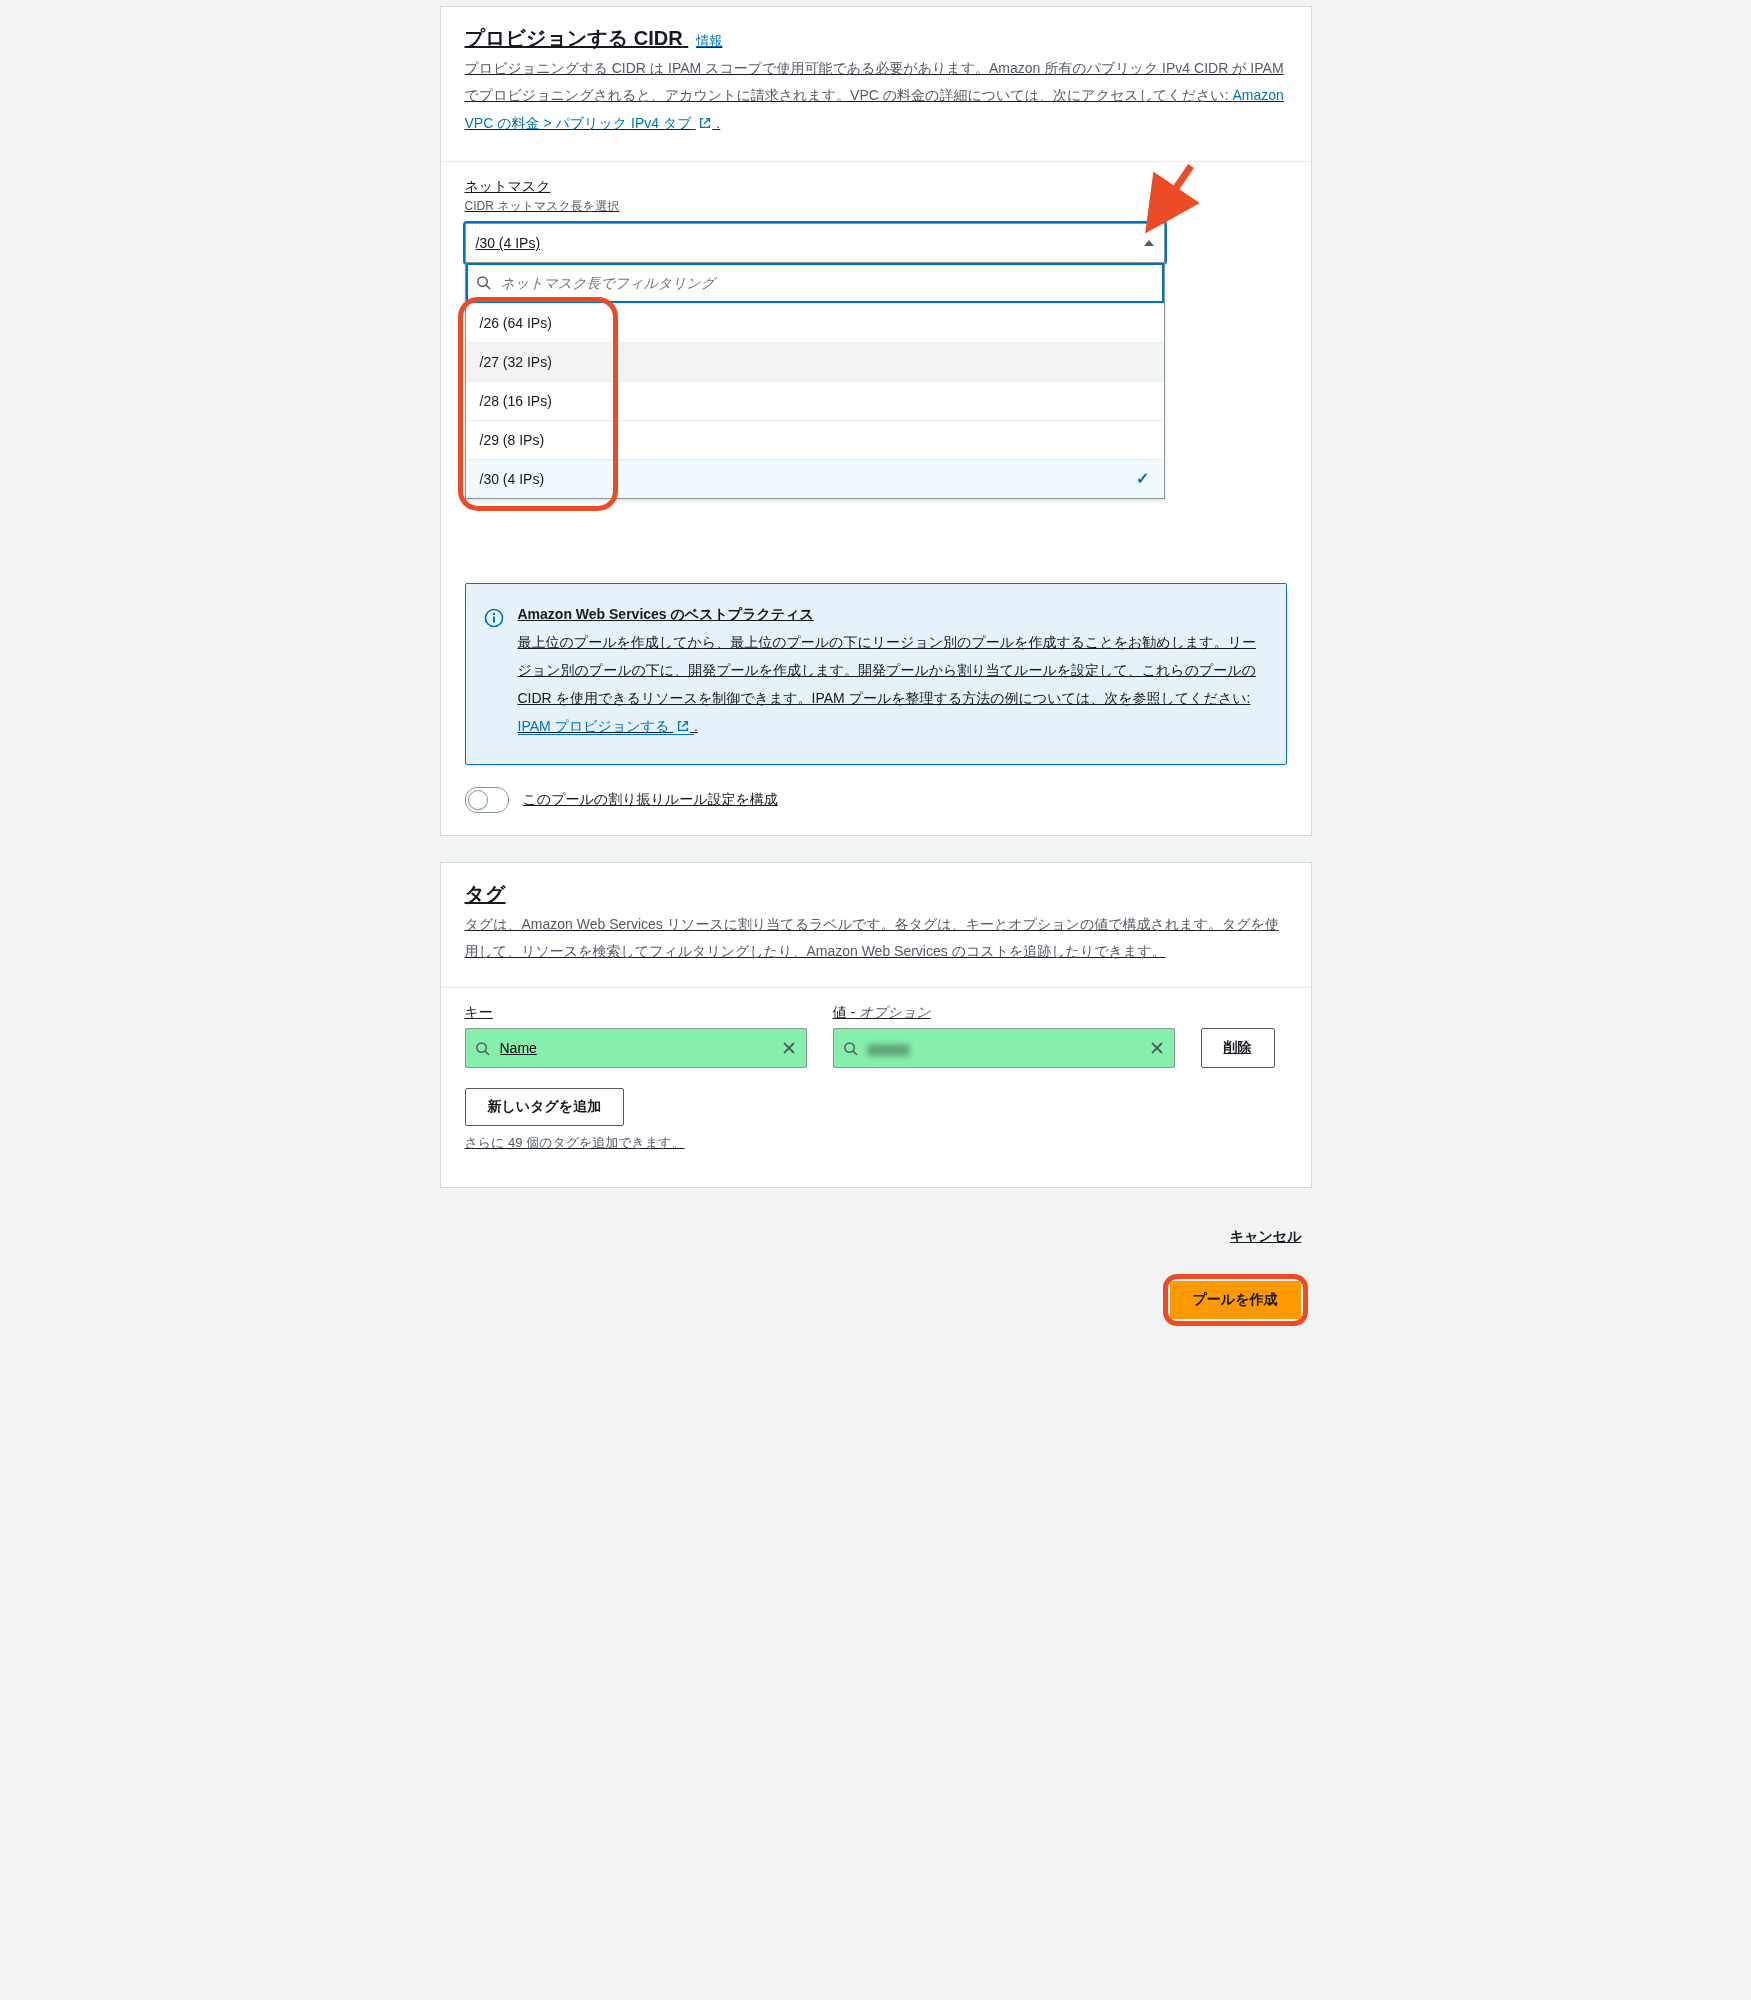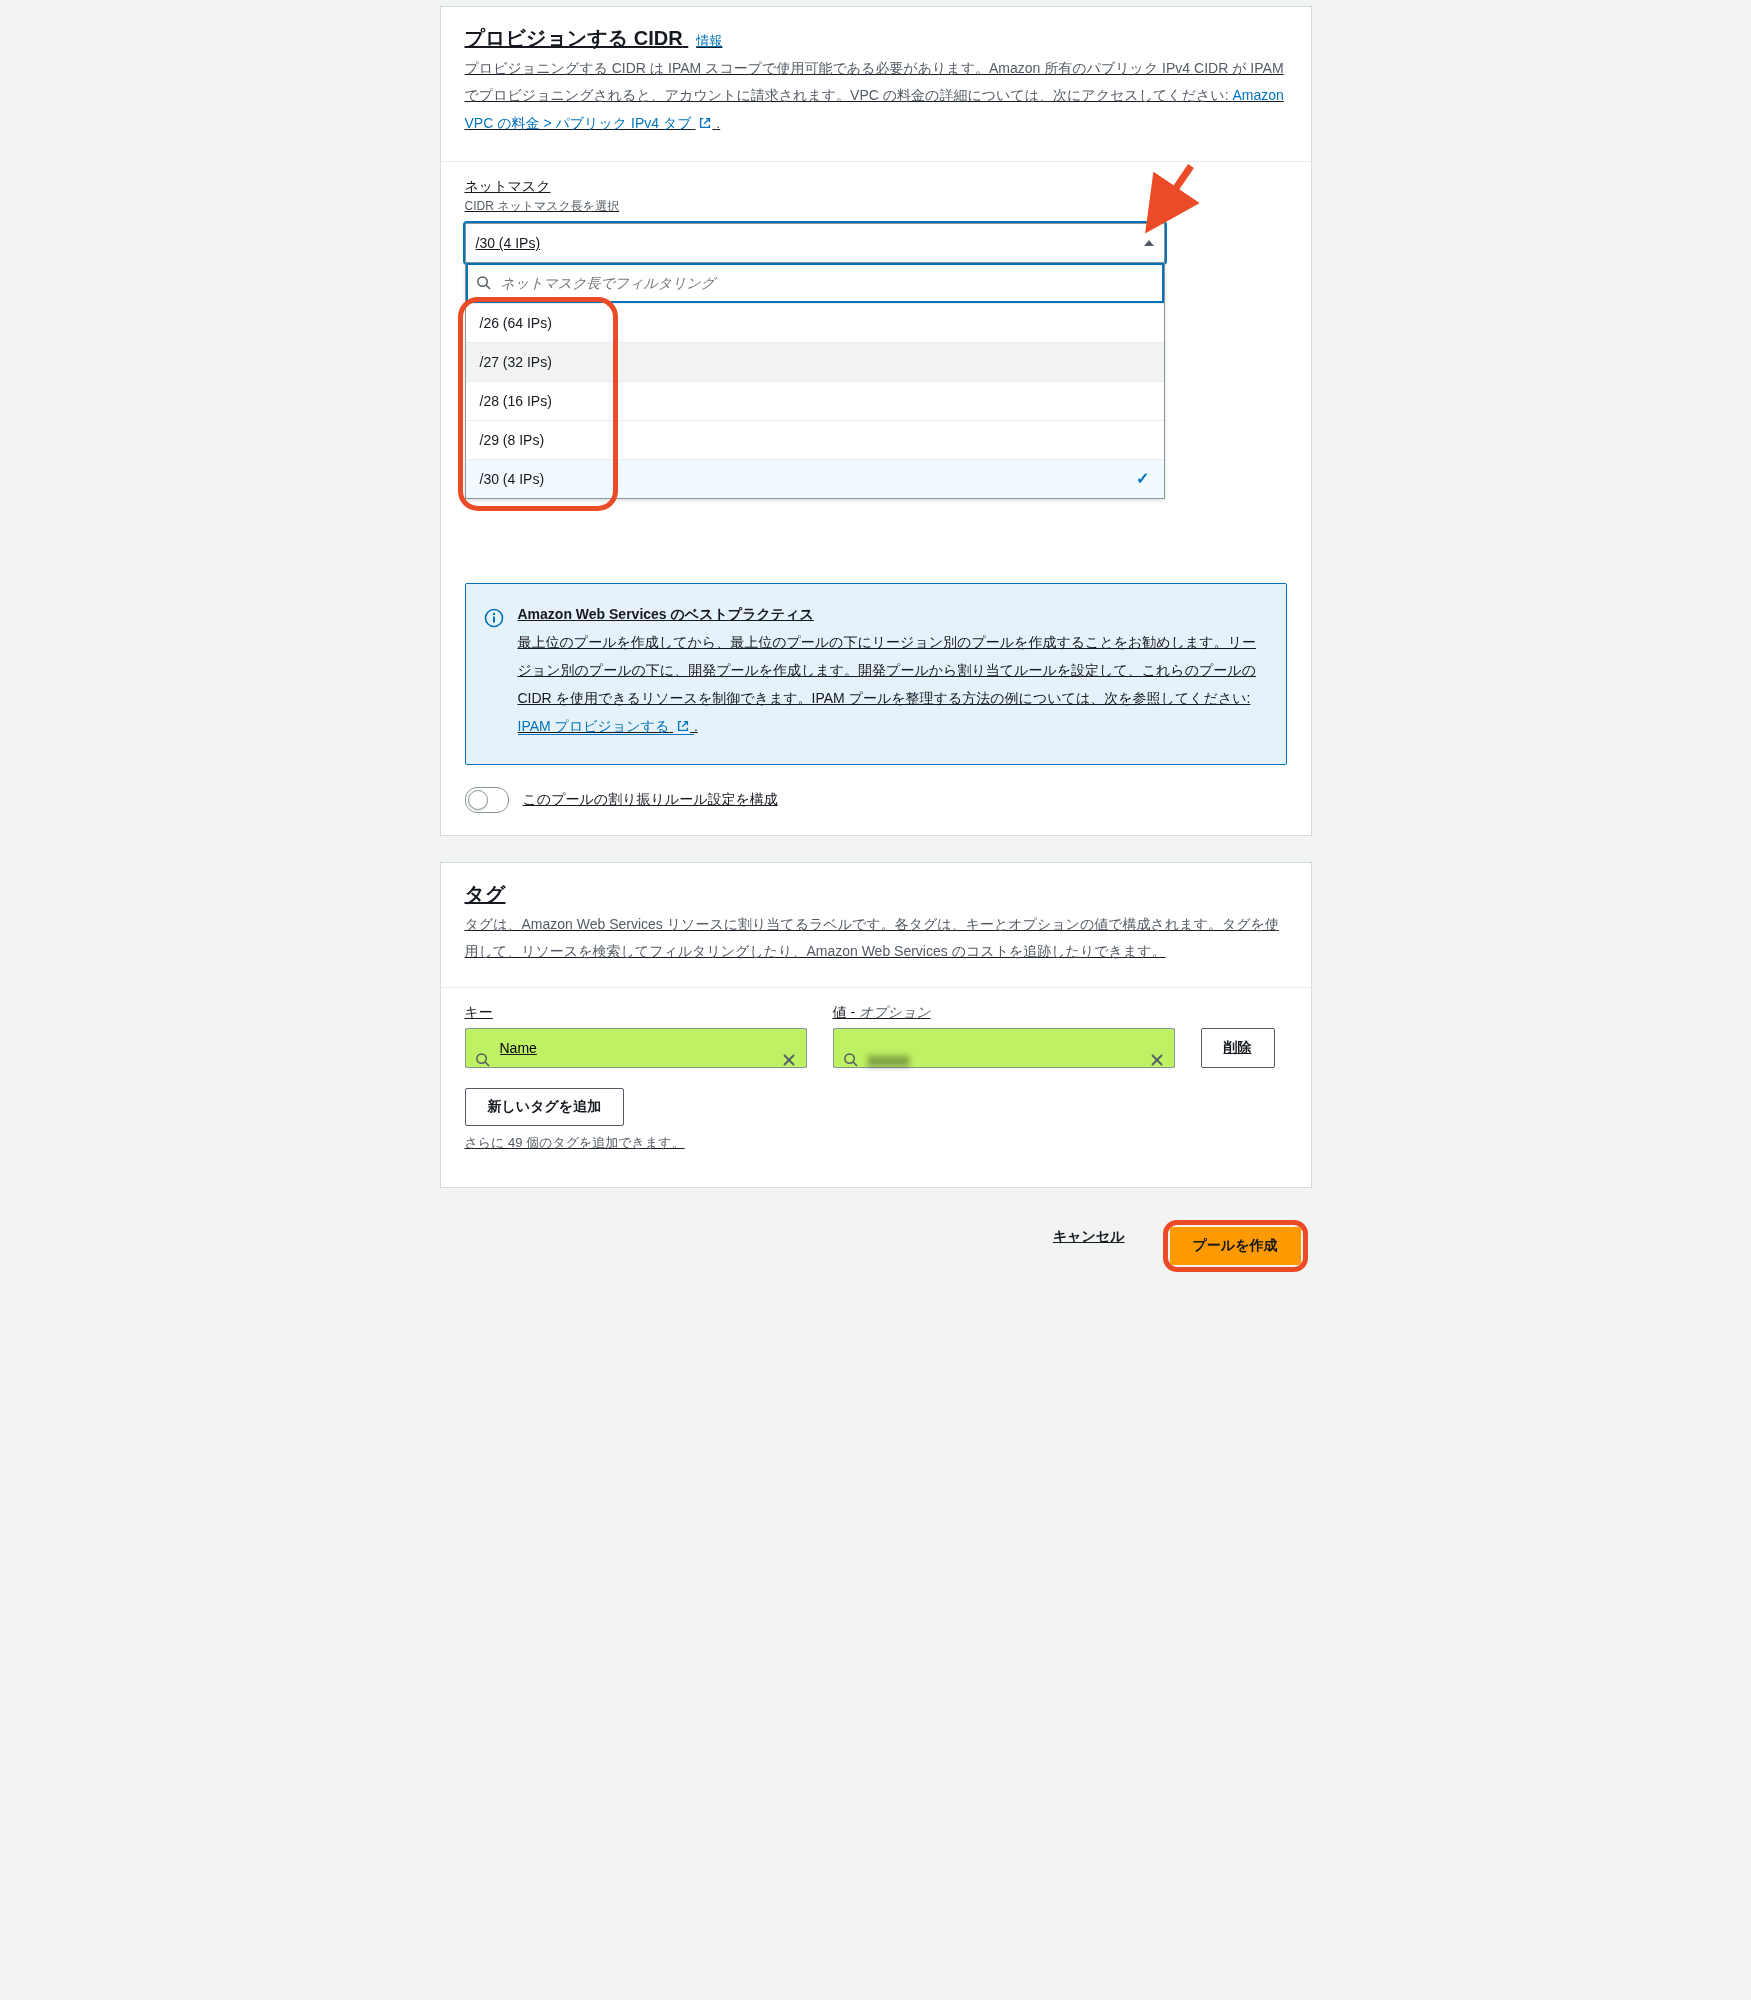--- a/index.html
+++ b/index.html
@@ -51,28 +51,28 @@
   .info-title{font-weight:700;font-size:14px;margin:0 0 4px 0;}
   .info-text{font-size:14px;line-height:2;color:var(--text);margin:0;}
   .info-text a{color:var(--link);text-decoration:none;border-bottom:1px solid var(--link);}
   .toggle-row{display:flex;align-items:center;gap:14px;margin-top:22px;}
   .toggle{width:42px;height:24px;border-radius:12px;background:#fff;border:1px solid #879596;position:relative;cursor:pointer;}
   .toggle .knob{position:absolute;top:2px;left:2px;width:18px;height:18px;border-radius:50%;background:#fff;border:1px solid #879596;box-shadow:0 1px 1px rgba(0,0,0,.15);}
   .kv-row{display:flex;gap:26px;align-items:flex-end;}
   .kv-col{display:flex;flex-direction:column;}
   .kv-col label{font-size:14px;margin-bottom:6px;}
   .kv-col .opt{font-style:italic;color:#545b64;}
-  .input-wrap{position:relative;height:38px;width:340px;border:1px solid var(--border-dark);border-radius:2px;display:flex;align-items:flex-end;background:#bef264;}
+  .input-wrap{position:relative;height:38px;width:340px;border:1px solid var(--border-dark);border-radius:2px;display:flex;align-items:center;background:#86efac;}
   .input-wrap .mg{width:34px;display:flex;align-items:center;justify-content:center;color:#545b64;}
   .input-wrap input{flex:1;border:none;outline:none;font-size:14px;height:100%;padding:0;font-family:inherit;background:transparent;}
   .input-wrap .clear{width:34px;display:flex;align-items:center;justify-content:center;cursor:pointer;color:#545b64;}
   .blur-text{filter:blur(3px);color:#000;user-select:none;}
   .add-tag-row{margin-top:20px;}
   .hint{font-size:13px;color:var(--text-muted);margin-top:8px;}
-  .footer{display:flex;justify-content:flex-end;align-items:flex-start;gap:32px;padding:6px 4px;}
+  .footer{display:flex;justify-content:flex-end;align-items:flex-end;gap:20px;padding:6px 4px;flex-direction:column;}
   .footer .link-btn{background:none;border:none;font-size:14px;font-weight:700;color:#16191f;cursor:pointer;padding:8px 6px;font-family:inherit;}
   
   .anno{position:absolute;border:5px solid var(--highlight);border-radius:20px;pointer-events:none;z-index:30;}
   .arrow{position:absolute;z-index:30;pointer-events:none;}
   .prim-highlight{display:inline-block;border:5px solid var(--highlight);border-radius:14px;padding:2px;}
 </style>
 </head>
 <body>
 
 <div class="wrap">

